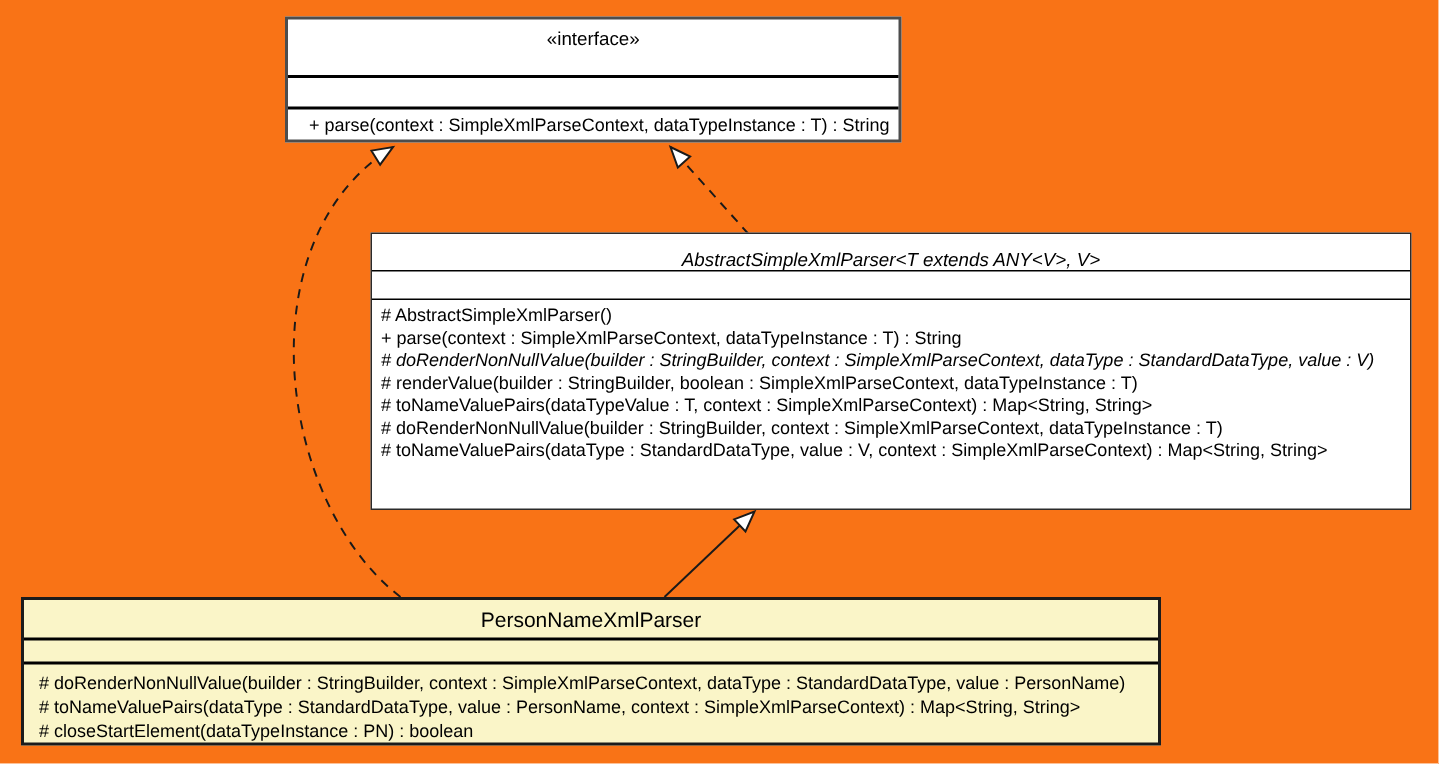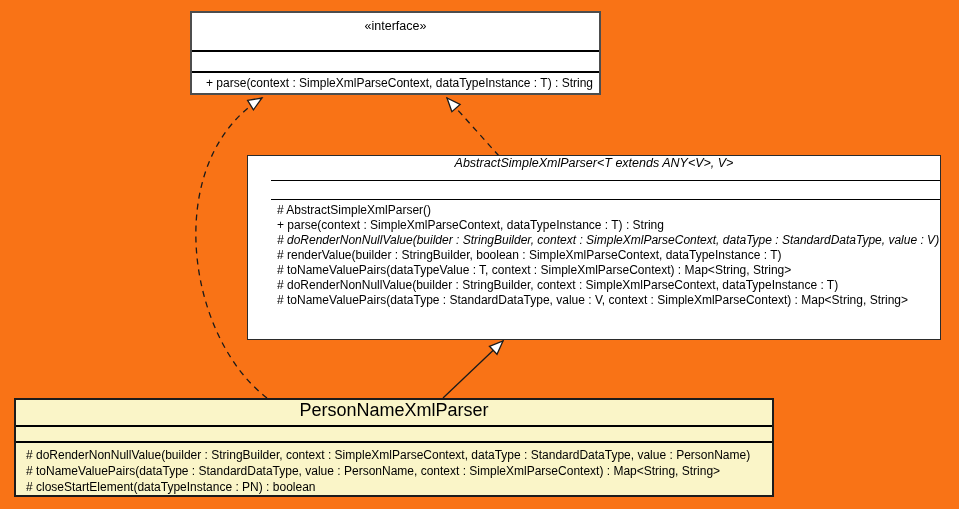--- a/index.html
+++ b/index.html
@@ -27,31 +27,31 @@
     z-index: 1;
   }
   .uml-class.iface   { left: 190px; top: 11px;  width: 411px; height: 84px;  border: 2px solid #4d4d4d; }
   .uml-class.abs     { left: 247px; top: 155px; width: 694px; height: 185px; border: 1.5px solid #2b2b2b; }
   .uml-class.person  { left: 14px;  top: 398px; width: 760px; height: 99px;  border: 2px solid #1c1c1c; background: #FAF5C8; }
 
   .sec { box-sizing: border-box; }
   .sec.title { text-align: center; }
   .sec.attrs { border-top: 2px solid #000; }
   .sec.methods { border-top: 2px solid #000; font-size: 12px; white-space: nowrap; overflow: hidden; justify-content: center; }
-  .abs .sec.attrs, .abs .sec.methods { border-top-width: 1.5px; margin-left: 23px; }
+  .abs .sec.attrs, .abs .sec.methods { border-top-width: 1.5px; }
 
   .iface .sec.title   { height: 37px; padding-top: 5px; font-size: 12.5px; line-height: 16px; }
   .iface .sec.attrs   { height: 21px; }
   .iface .sec.methods { flex: 1; display: flex; align-items: center; padding-left: 8px; }
 
-  .abs .sec.title   { height: 24px; display: flex; align-items: flex-start; justify-content: center; font-size: 12.5px; font-style: italic; }
+  .abs .sec.title   { height: 24px; display: flex; align-items: flex-end; justify-content: center; font-size: 12.5px; font-style: italic; }
   .abs .sec.attrs   { height: 19px; }
   .abs .sec.methods { flex: 1; padding: 3px 0 0 6px; line-height: 15px; }
 
-  .person .sec.title   { height: 25px; display: flex; justify-content: center; font-size: 18px; }
+  .person .sec.title   { height: 25px; display: flex; align-items: center; justify-content: center; font-size: 14px; }
   .person .sec.attrs   { height: 16px; }
   .person .sec.methods { flex: 1; padding: 4px 0 0 10px; line-height: 16px; }
 
   .m { white-space: nowrap; }
   .m.em { font-style: italic; }
   .stereotype, .cname { white-space: nowrap; }
 </style>
 </head>
 <body>
 

